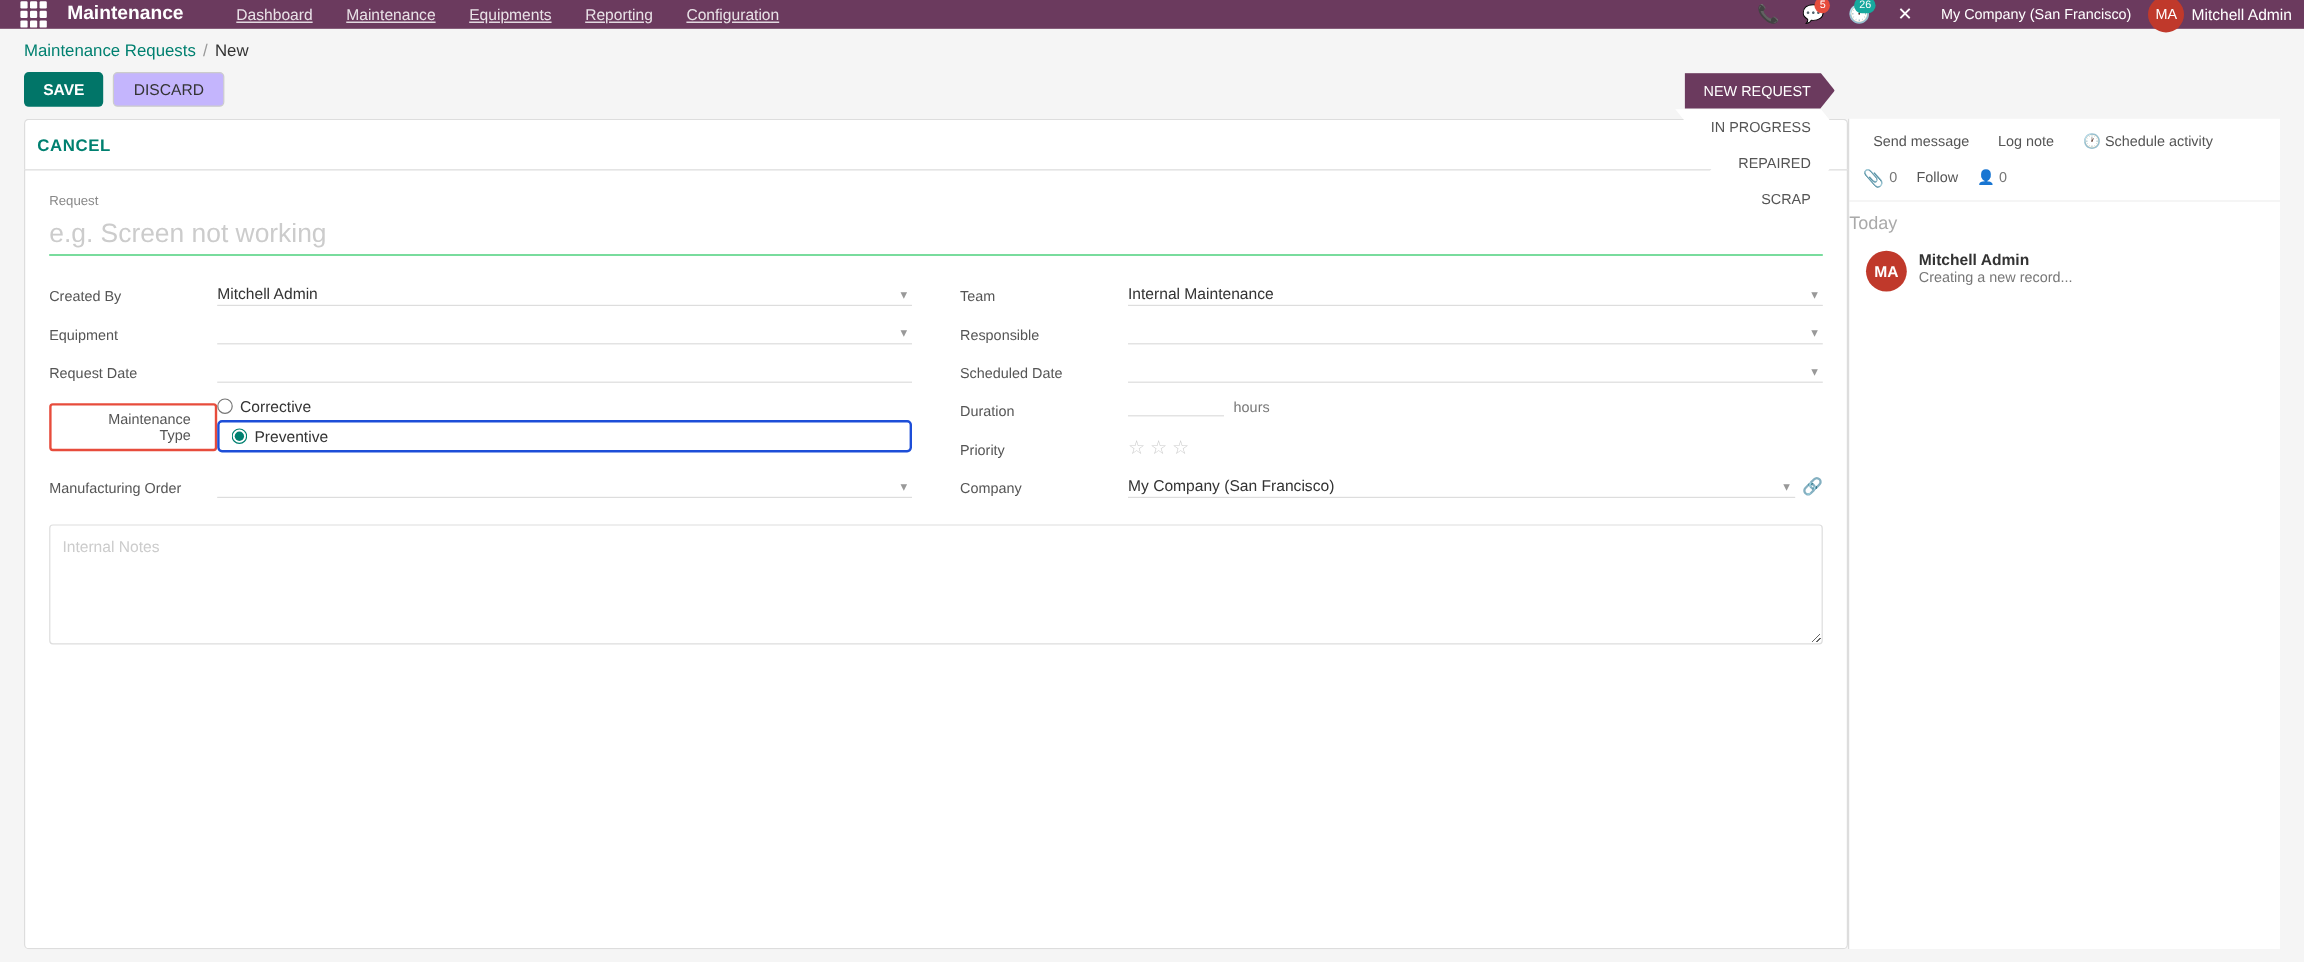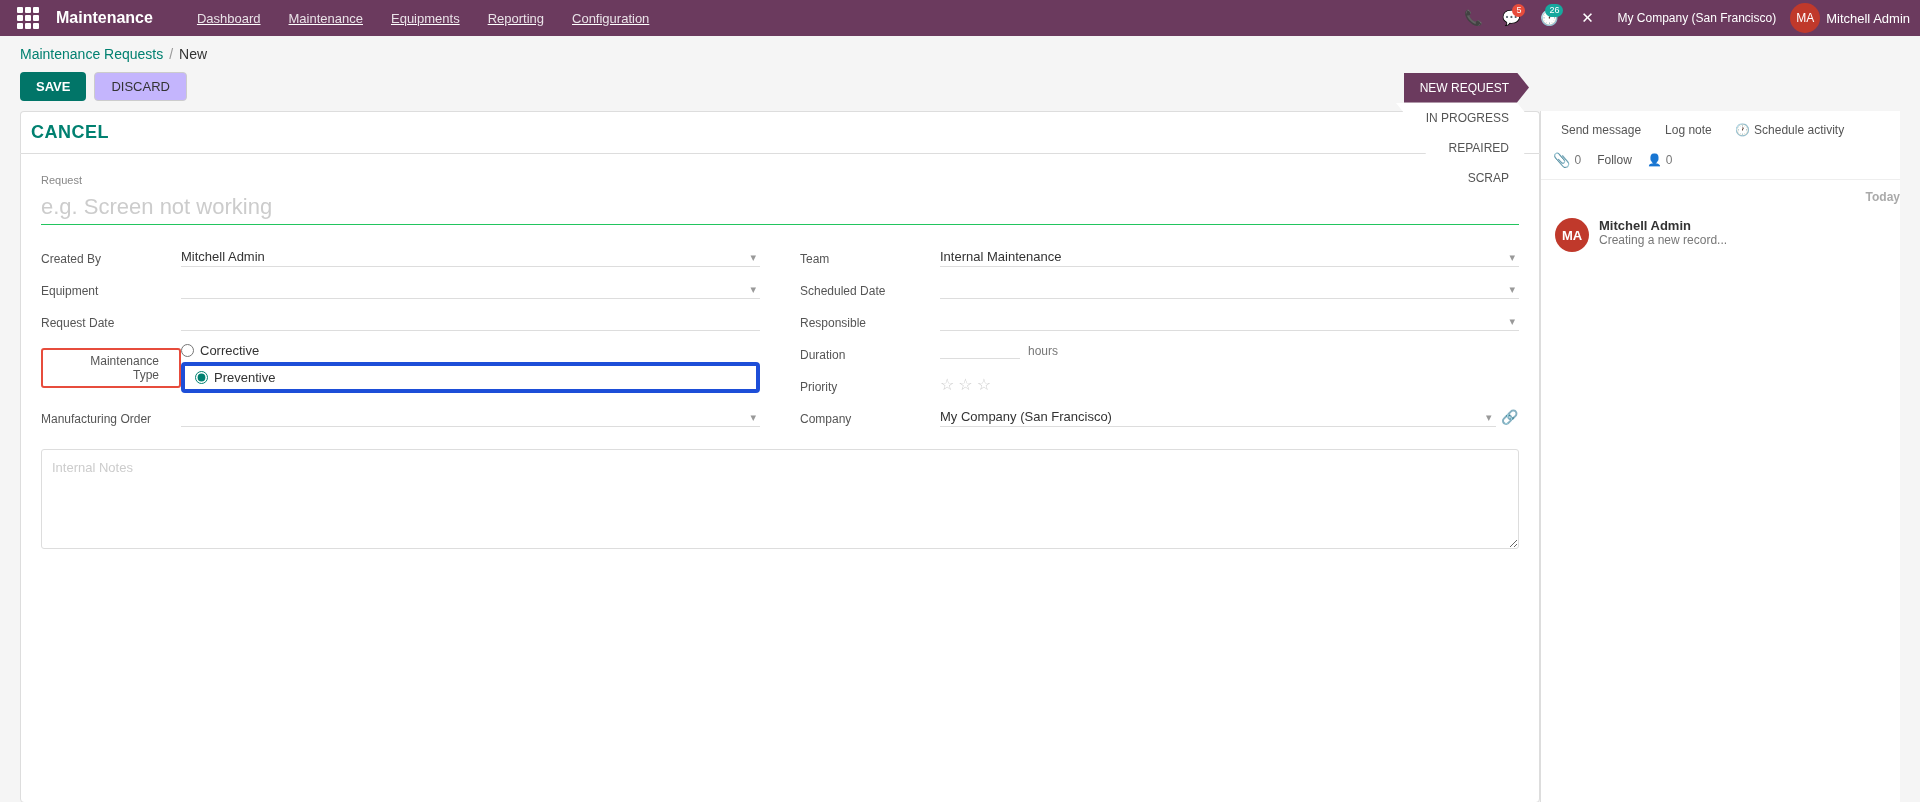--- a/index.html
+++ b/index.html
@@ -2,21 +2,21 @@
 <html><head>
   <meta charset="utf-8">
   <style>
     * { box-sizing: border-box; margin: 0; padding: 0; }
     body { font-family: 'Segoe UI', Arial, sans-serif; font-size: 13px; background: #f5f5f5; color: #333; }
 
     
     .navbar {
       background: #6b3a5e;
       color: white;
-      height: 36px;
+      height: 24px;
       display: flex;
       align-items: center;
       padding: 0 10px;
       gap: 0;
     }
     .navbar-grid {
       width: 36px;
       height: 40px;
       display: flex;
       align-items: center;
@@ -167,21 +167,21 @@
       border-bottom: none;
       border-radius: 4px 4px 0 0;
       padding: 0 10px;
       height: 42px;
     }
     .status-left { display: flex; align-items: center; }
     .cancel-btn {
       color: #008070;
       background: none;
       border: none;
-      font-size: 18px;
+      font-size: 14px;
       font-weight: 600;
       cursor: pointer;
       letter-spacing: 0.5px;
       text-transform: uppercase;
     }
     .status-stages { display: flex; align-items: flex-end; flex-direction: column; }
     .stage {
       padding: 8px 20px 8px 30px;
       font-size: 12px;
       font-weight: 500;
@@ -302,21 +302,21 @@
       border-radius: 3px;
       display: inline-block;
       text-align: right;
     }
     .radio-group { display: flex; flex-direction: column; gap: 4px; }
     .radio-option { display: flex; align-items: center; gap: 6px; font-size: 13px; cursor: pointer; }
     .radio-option input[type=radio] { cursor: pointer; }
 
     
     .preventive-wrap {
-      border: 4px solid #1d4ed8;
+      border: 2px solid #1d4ed8;
       border-radius: 4px;
       padding: 4px 10px;
       display: inline-flex;
       align-items: center;
       gap: 6px;
     }
 
     .duration-row {
       display: flex;
       align-items: center;
@@ -403,25 +403,25 @@
     }
     .followers-count {
       display: flex;
       align-items: center;
       gap: 3px;
       color: #777;
       font-size: 12px;
     }
 
     .chatter-date-divider {
-      text-align: right;
-      font-size: 12px;
+      text-align: left;
+      font-size: 15px;
       color: #aaa;
       padding: 10px 0 6px;
-      font-weight: 700;
+      font-weight: 400;
     }
 
     .chatter-message {
       display: flex;
       gap: 10px;
       padding: 8px 14px;
       align-items: flex-start;
     }
     .chatter-avatar {
       width: 34px;
@@ -605,30 +605,30 @@
           <div class="field-row">
             <div class="field-label">Team</div>
             <div class="field-value select-wrapper">
               <select class="field-select">
                 <option>Internal Maintenance</option>
               </select>
             </div>
           </div>
 
           <div class="field-row">
-            <div class="field-label">Scheduled Date</div>
+            <div class="field-label">Responsible</div>
             <div class="field-value select-wrapper">
               <select class="field-select">
                 <option value=""></option>
               </select>
             </div>
           </div>
 
           <div class="field-row">
-            <div class="field-label">Responsible</div>
+            <div class="field-label">Scheduled Date</div>
             <div class="field-value select-wrapper">
               <select class="field-select">
                 <option value=""></option>
               </select>
             </div>
           </div>
 
           <div class="field-row">
             <div class="field-label">Duration</div>
             <div class="field-value">

